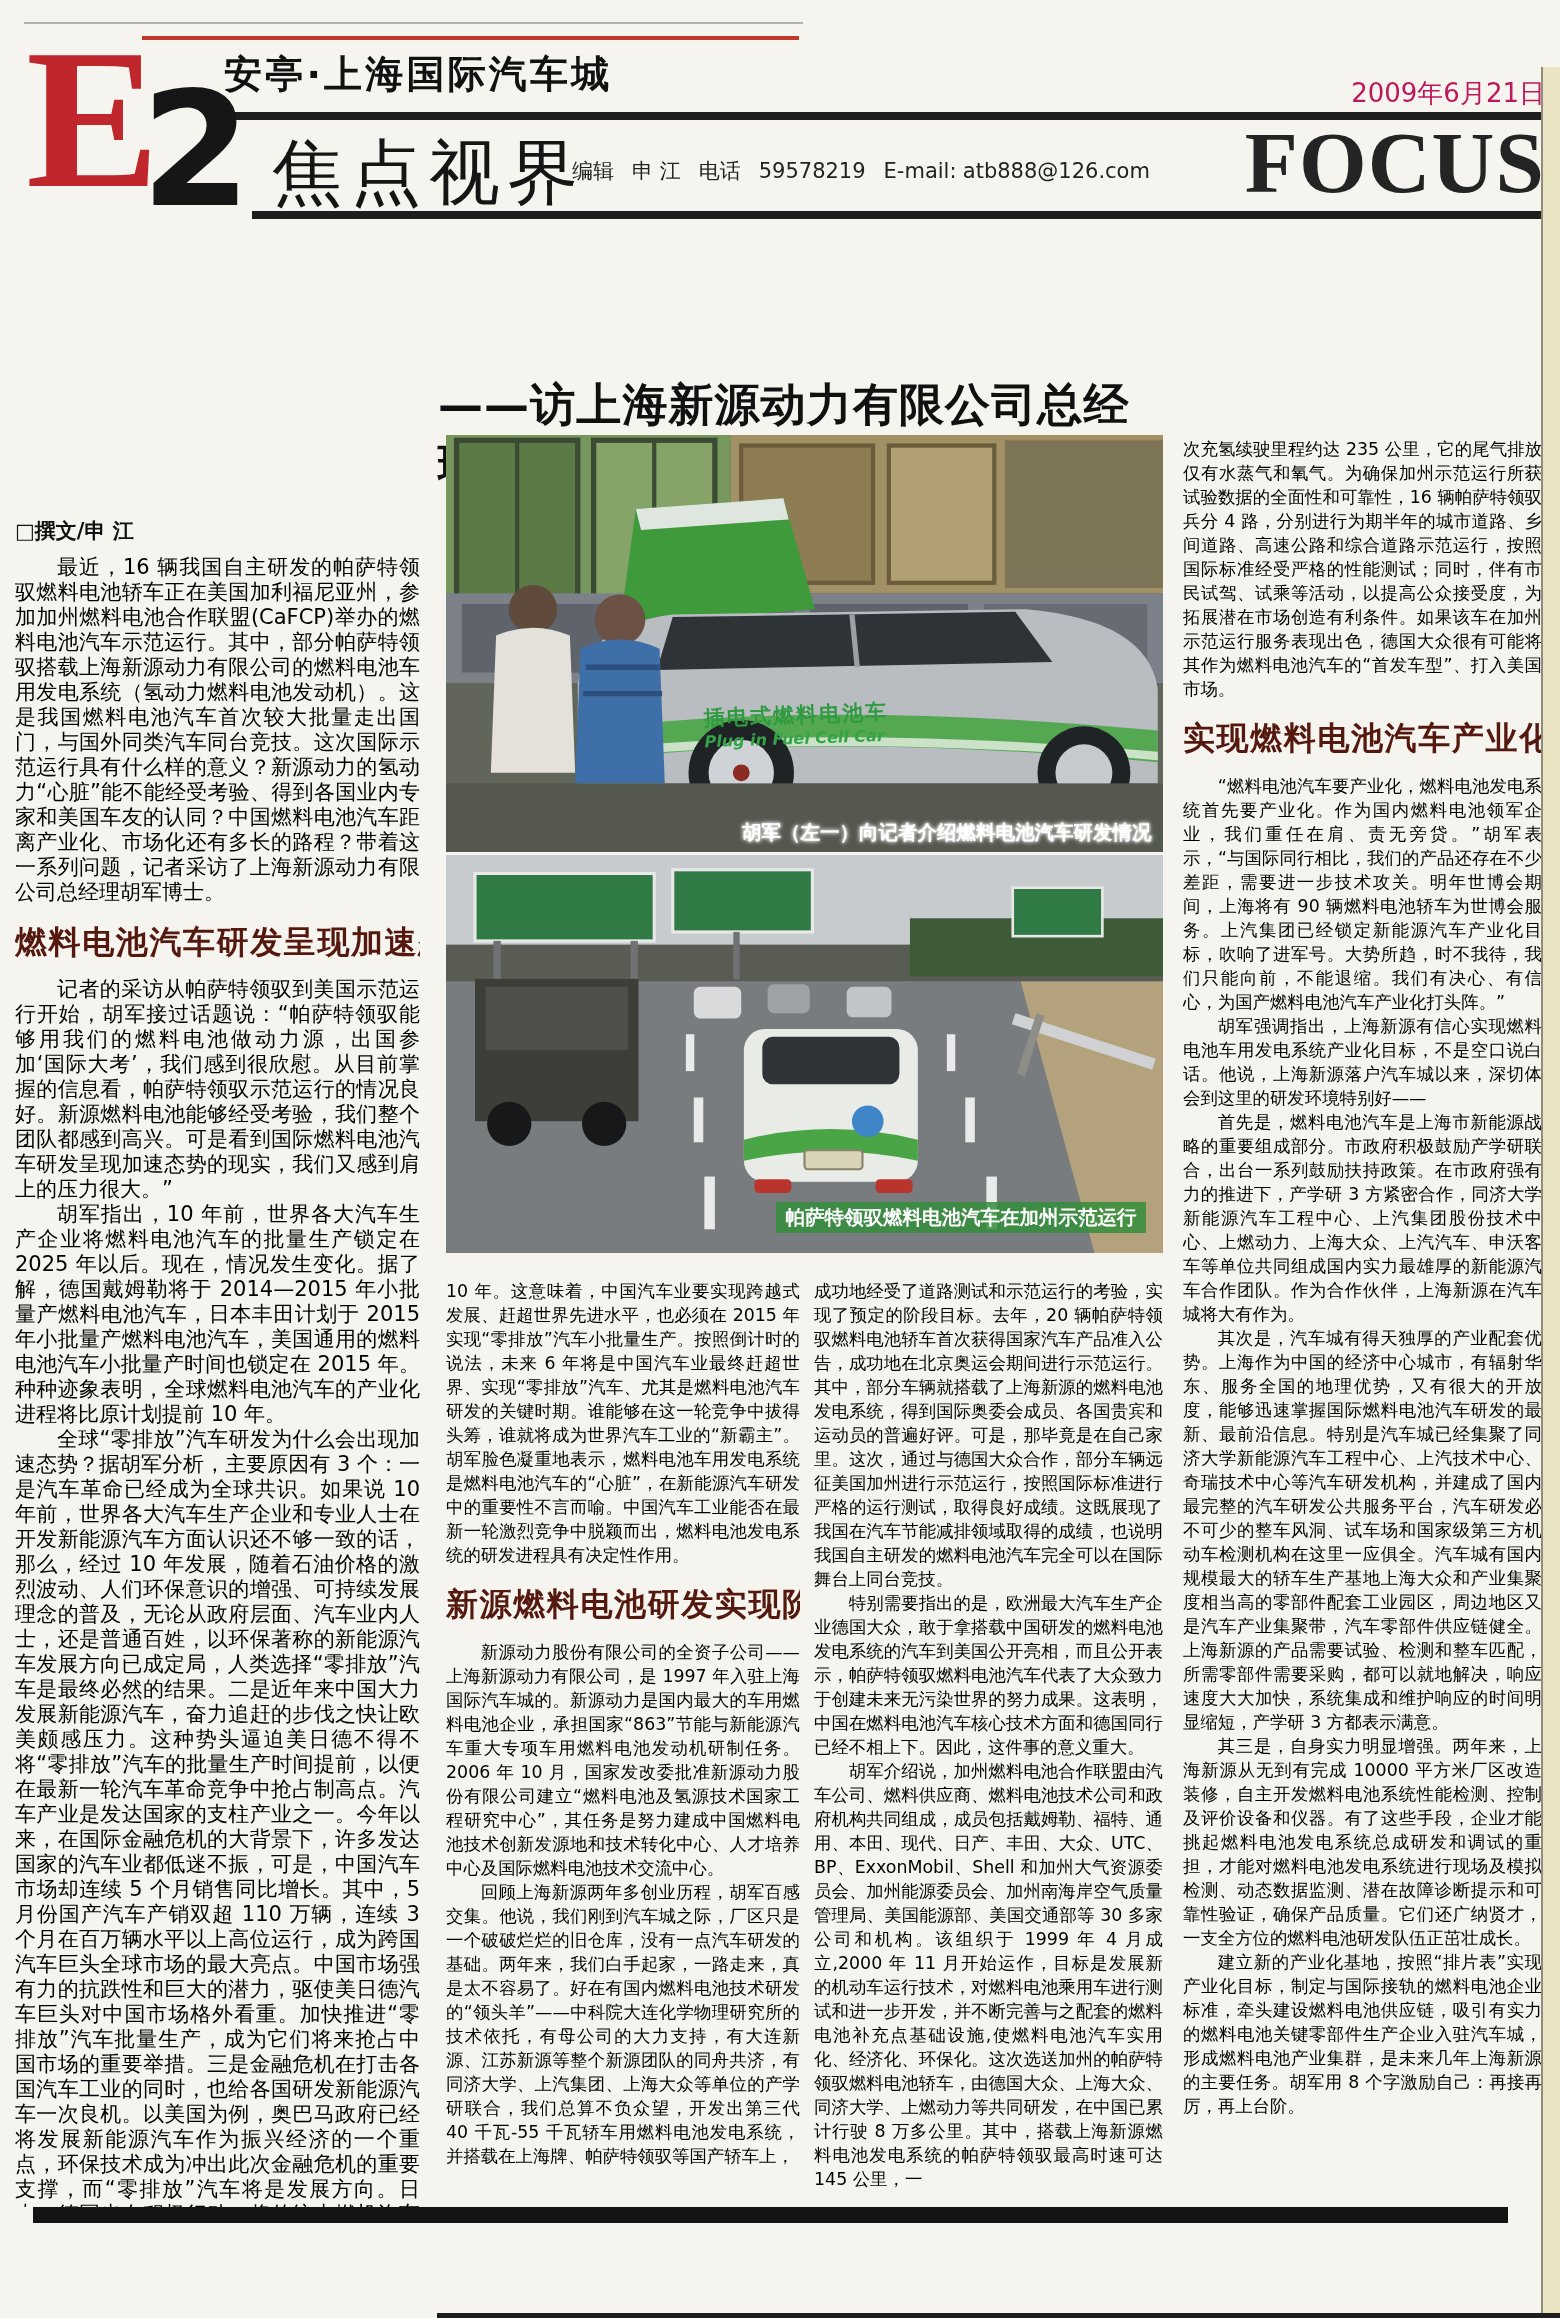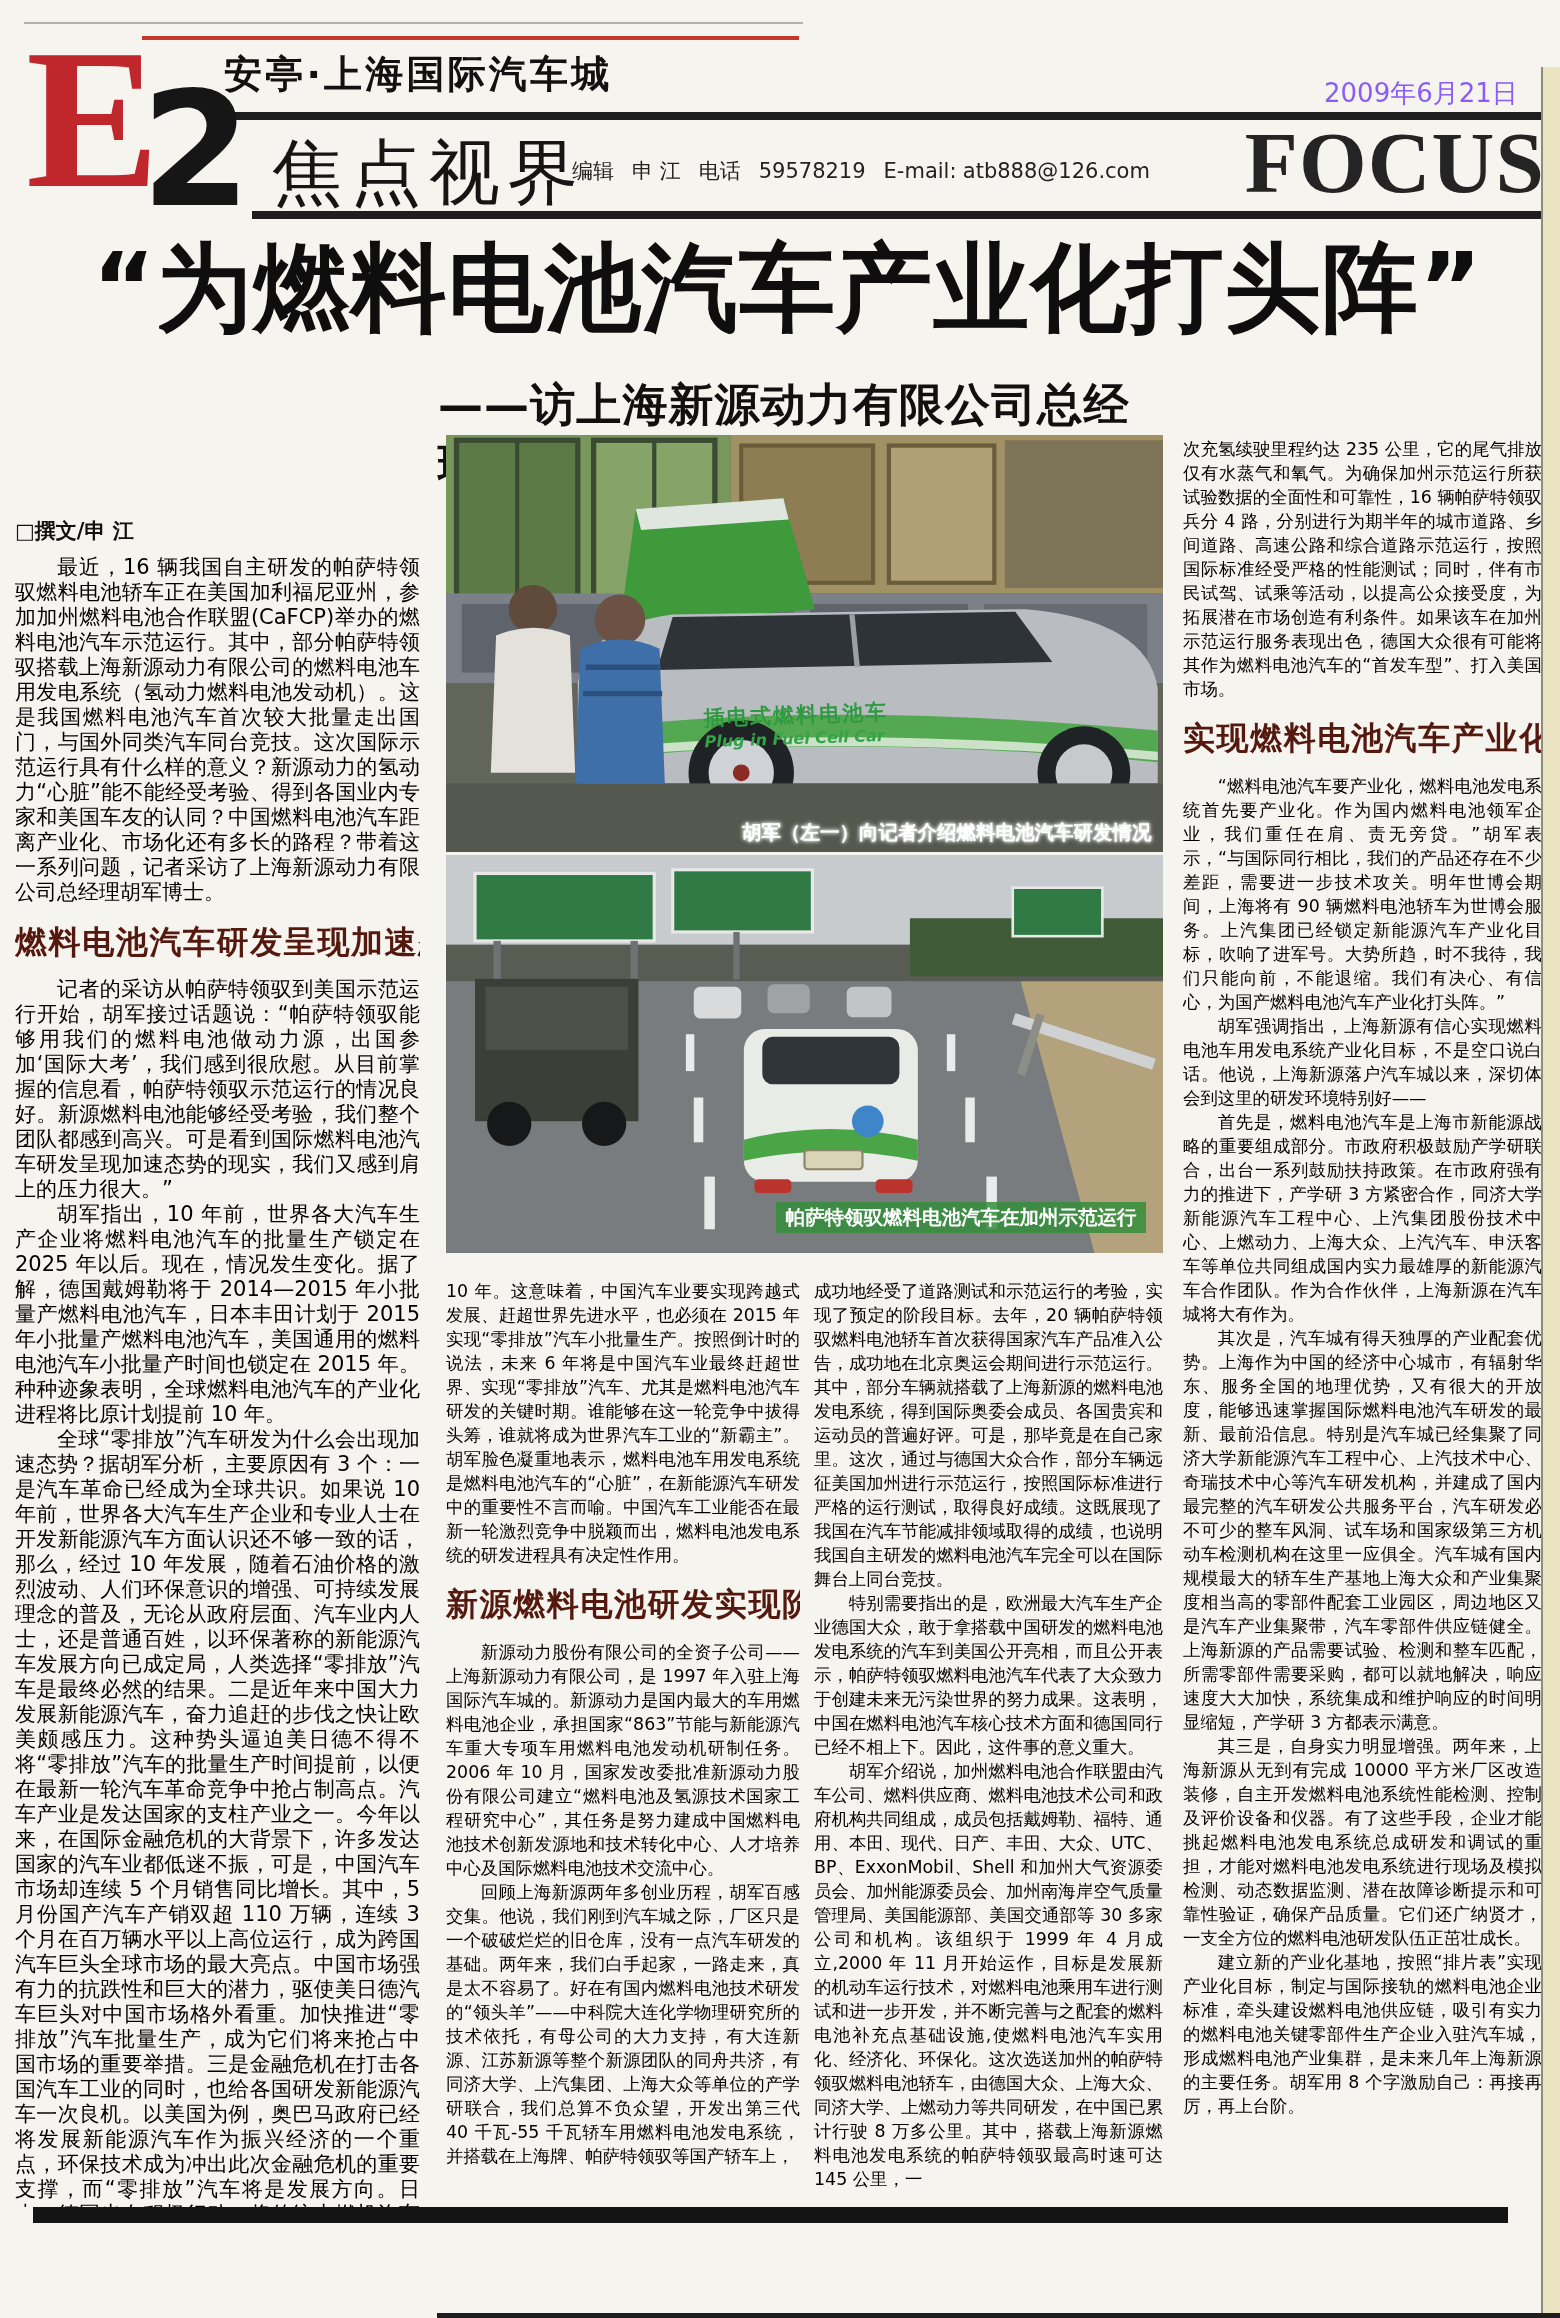--- a/index.html
+++ b/index.html
@@ -5,21 +5,21 @@
   html,body{margin:0;padding:0;background:#d8d6d0;}
   .page{position:relative;width:1561px;height:2319px;background:#f6f4ee;overflow:hidden;
         font-family:"DejaVu Sans","Liberation Sans",sans-serif;color:#1c1c1c;}
   .abs{position:absolute;}
 
   
   .scan-top-line{left:24px;top:22px;width:779px;height:1.6px;background:#b3b0a8;}
   .red-line{left:142px;top:36px;width:657px;height:3.7px;background:#c0392b;}
   .masthead{left:224px;top:49px;font-size:38px;font-weight:800;letter-spacing:3.2px;color:#111;}
   .rule-top{left:207px;top:112px;width:1338px;height:8px;background:#1e1e1e;}
-  .date{left:1324px;top:76px;width:221px;font-size:26px;color:#8b5cf6;text-align:left;}
+  .date{left:1324px;top:76px;width:221px;font-size:26px;color:#be185d;text-align:right;}
   .page-letter{left:26px;top:29px;font-size:200px;line-height:0.9;font-weight:700;
                font-family:"Liberation Serif","DejaVu Serif",serif;color:#c0272d;}
   .page-number{left:141px;top:79px;font-size:158px;line-height:0.9;font-weight:700;color:#161616;}
   .section-cn{left:272px;top:126px;font-size:71px;font-weight:400;letter-spacing:7.4px;color:#151515;}
   .editor-row{left:572px;top:157px;font-size:21px;color:#222;white-space:nowrap;}
   .editor-row span{margin-right:18px;}
   .focus{left:1128px;top:112px;width:417px;text-align:right;font-size:87px;font-weight:700;
          font-family:Liberation Serif, serif;letter-spacing:1.1px;color:#242424;}
   .rule-bottom{left:252px;top:211px;width:1293px;height:8px;background:#1e1e1e;}
 
@@ -72,21 +72,20 @@
   <div class="abs date">2009年6月21日</div>
   <div class="abs page-letter">E</div>
   <div class="abs page-number">2</div>
   <div class="abs section-cn">焦点视界</div>
   <div class="abs editor-row">
     <span>编辑</span><span>申 江</span><span>电话</span><span>59578219</span><span style="margin-right:6.3px;">E-mail:</span><span>atb888@126.com</span>
   </div>
   <div class="abs focus">FOCUS</div>
   <div class="abs rule-bottom"></div>
 
-  <div class="abs headline">“为燃料电池汽车产业化打头阵”</div>
   <div class="abs subhead">——访上海新源动力有限公司总经理胡军博士</div>
 
   <div class="abs photo photo1">
     <svg viewBox="0 0 1360 790" preserveAspectRatio="none">
       <rect x="0" y="0" width="1360" height="790" fill="#62665a"></rect>
 
       <rect x="0" y="0" width="540" height="330" fill="#77975d"></rect>
       <rect x="20" y="10" width="230" height="300" fill="#5c7a46" stroke="#3b4a33" stroke-width="10"></rect>
       <rect x="280" y="10" width="230" height="300" fill="#86a468" stroke="#3b4a33" stroke-width="10"></rect>
       <line x1="135" y1="10" x2="135" y2="310" stroke="#3b4a33" stroke-width="8"></line>

